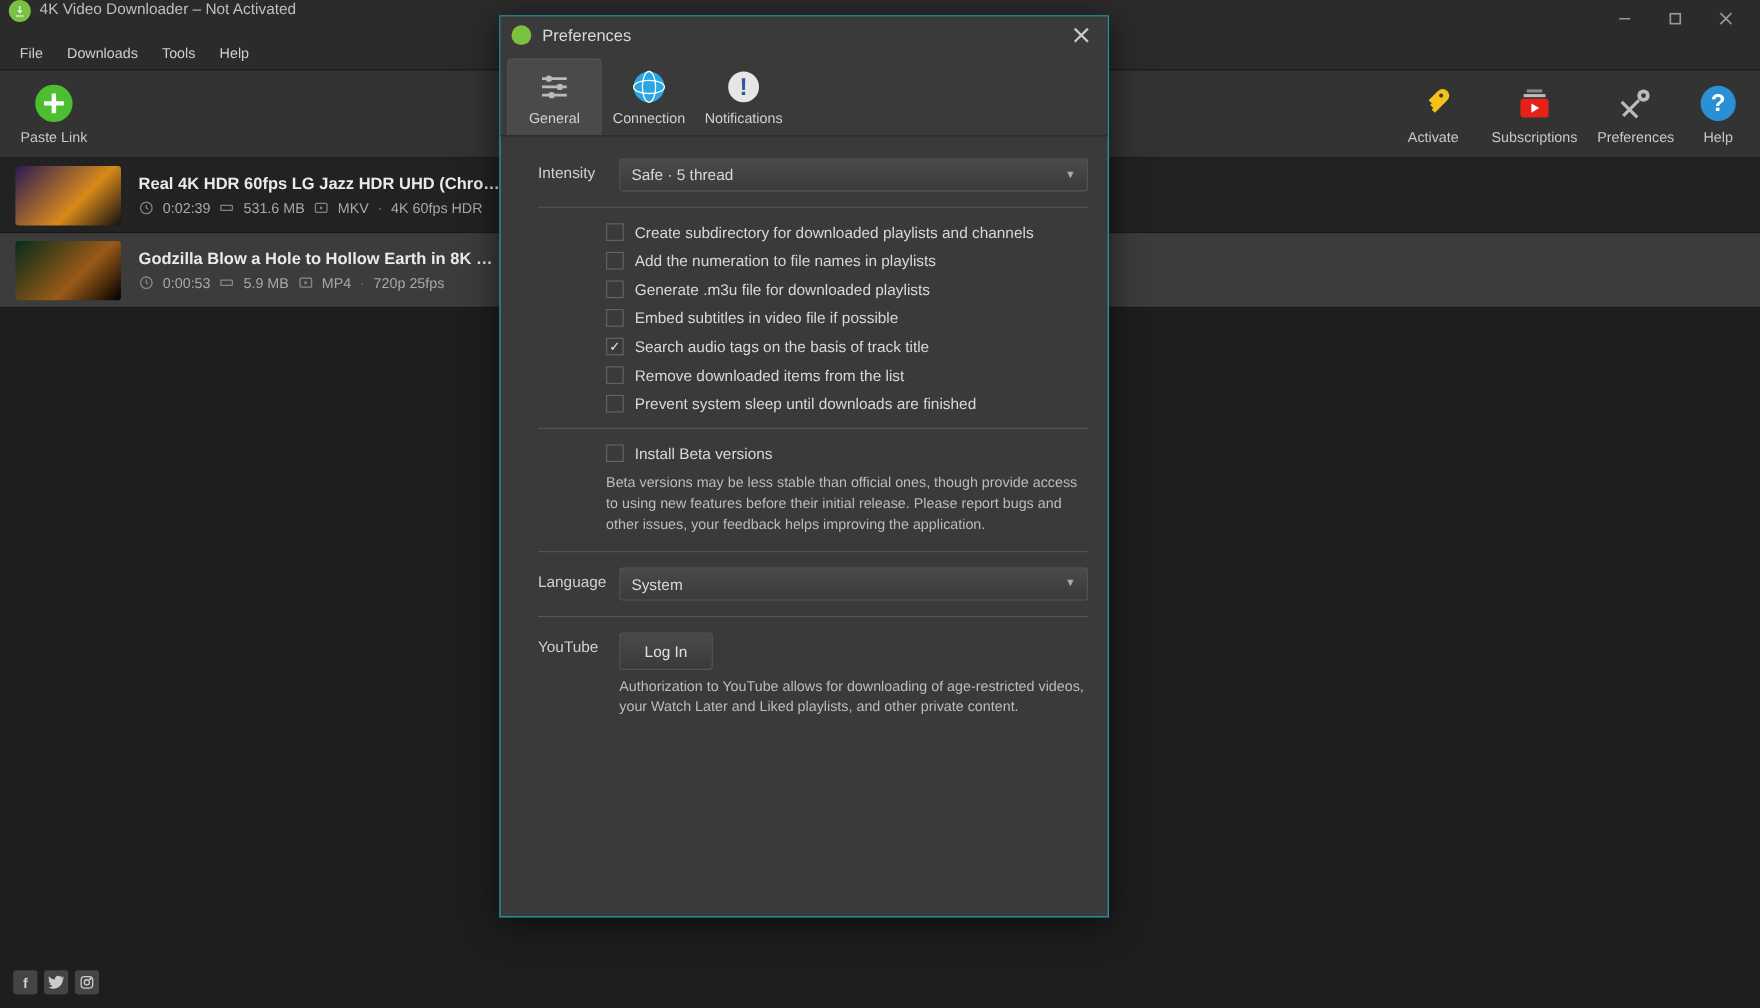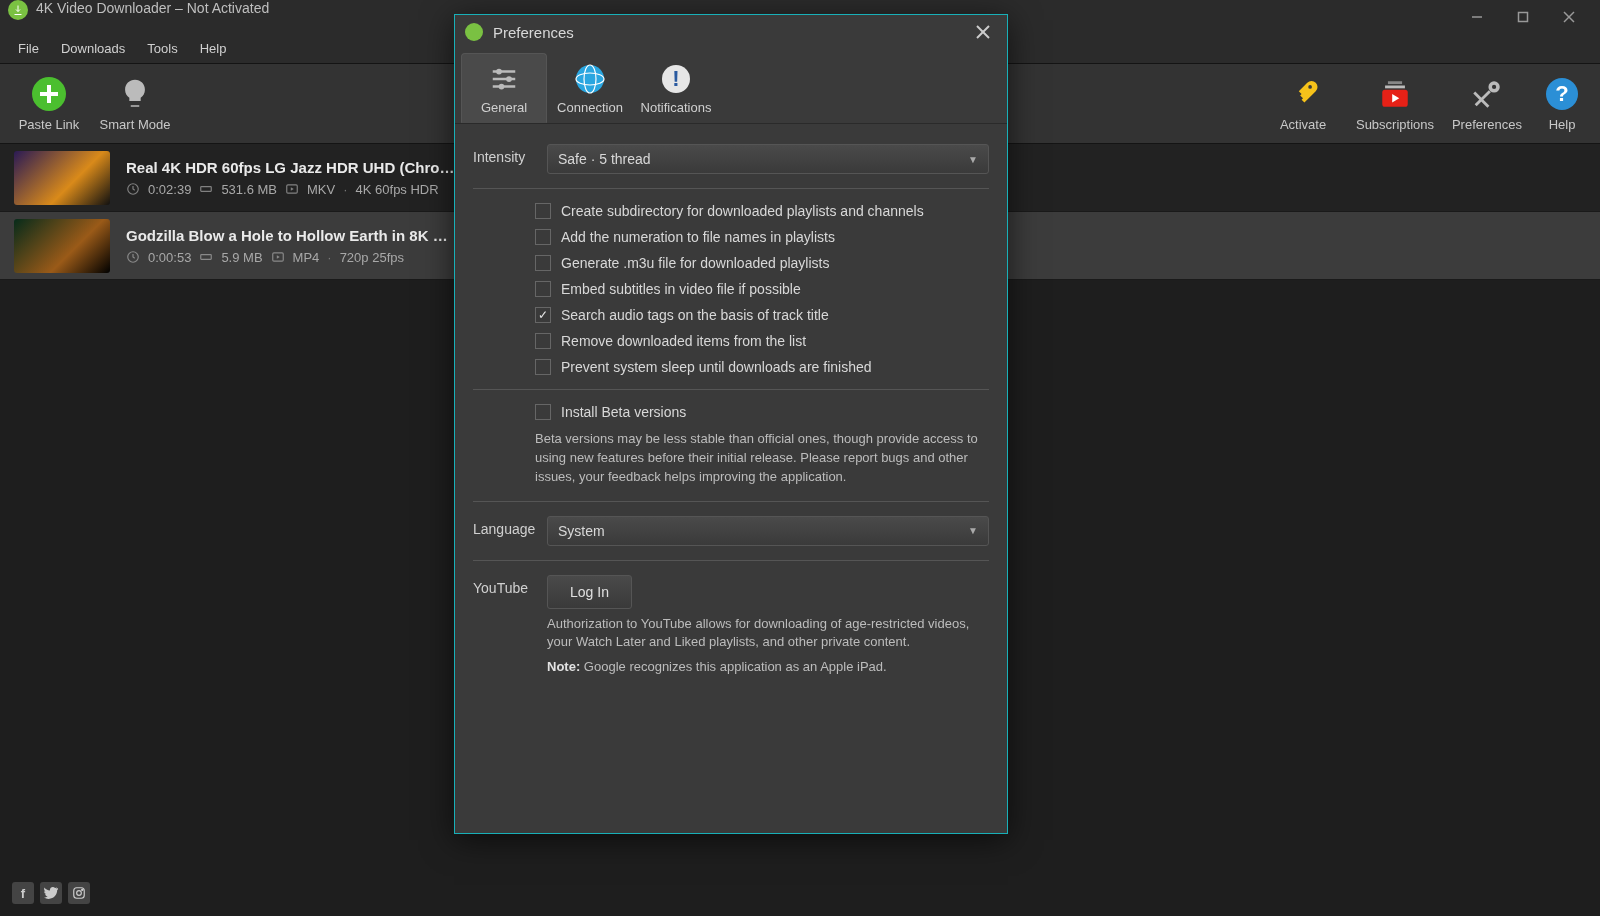--- a/index.html
+++ b/index.html
@@ -31,21 +31,21 @@
 .sep { color:#777; }
 
 .dialog { position:absolute; left:454px; top:14px; width:554px; height:820px; background:#3a3a3a; border:1px solid #18b0b8; box-shadow:0 6px 30px rgba(0,0,0,.6); display:flex; flex-direction:column; }
 .dlg-title { height:34px; background:#3a3a3a; display:flex; align-items:center; padding:0 10px; font-size:15px; color:#d8d8d8; }
 .dlg-title .logo { width:18px; height:18px; background:#7ac142; border-radius:50%; margin-right:10px; }
 .dlg-title .close { margin-left:auto; width:28px; height:28px; display:flex; align-items:center; justify-content:center; color:#ccc; font-size:16px; }
 .dlg-tabs { display:flex; gap:0; background:#3a3a3a; padding:4px 6px 0 6px; border-bottom:1px solid #2a2a2a; }
 .dlg-tab { width:86px; height:70px; display:flex; flex-direction:column; align-items:center; justify-content:center; font-size:13px; color:#d0d0d0; border:1px solid transparent; border-radius:4px 4px 0 0; }
 .dlg-tab.active { background:#4a4a4a; border-color:#555 #555 #4a4a4a #555; }
 .dlg-tab .ti { width:34px; height:34px; margin-bottom:4px; display:flex; align-items:center; justify-content:center; }
-.dlg-body { flex:1; overflow:auto; padding:10px 18px 20px 18px; font-size:14px; color:#d0d0d0; }
+.dlg-body { flex:1; overflow:auto; padding:10px 18px 20px 18px; font-size:14px; color:#d0d0d0;margin-left:16px; }
 .form-row { display:flex; align-items:flex-start; gap:12px; margin:10px 0; }
 .form-row .lab { width:62px; text-align:left; padding-top:5px; font-size:14px; }
 .form-row .field { flex:1; }
 .select { height:30px; background:linear-gradient(#4a4a4a,#3a3a3a); border:1px solid #555; border-radius:3px; display:flex; align-items:center; padding:0 10px; color:#d8d8d8; font-size:14px; position:relative; }
 .select .arrow { margin-left:auto; font-size:10px; color:#aaa; }
 .hint { font-size:13px; color:#bcbcbc; line-height:1.45; margin-top:6px; }
 .hr { border:0; border-top:1px solid #555; margin:14px 0; }
 .chk { display:flex; align-items:flex-end; gap:10px; margin:10px 0 10px 62px; font-size:14px; color:#d8d8d8; }
 .chk .box { width:16px; height:16px; background:#3a3a3a; border:1px solid #666; display:flex; align-items:center; justify-content:center; font-size:12px; color:#e6e6e6; }
 .btn { height:28px; padding:16px 22px; background:linear-gradient(#4a4a4a,#3a3a3a); border:1px solid #555; border-radius:3px; color:#e0e0e0; font-size:14px; display:inline-flex; align-items:center; }
@@ -96,28 +96,20 @@
 <div class="toolbar">
   <div class="tb-item">
     <span class="ico">
       <svg width="36" height="36">
           <circle cx="18" cy="18" r="17" fill="#4bbf2f"></circle>
           <line x1="18" y1="9" x2="18" y2="27" stroke="#fff" stroke-width="4"></line>
           <line x1="9" y1="18" x2="27" y2="18" stroke="#fff" stroke-width="4"></line>
         </svg>
     </span>
     <span>Paste Link</span>
-  </div>
-  <div class="tb-item">
-    <span class="ico">
-      <svg width="34" height="34" viewBox="0 0 24 24">
-          <path fill="#bbb" d="M9 21h6v-1H9v1zm3-19C8 2 5 5 5 9c0 2.4 1.2 4.5 3 5.7V17h8v-2.3c1.8-1.2 3-3.3 3-5.7 0-4-3-7-7-7z"></path>
-        </svg>
-    </span>
-    <span>Smart Mode</span>
   </div>
   <div class="tb-spacer"></div>
   <div class="tb-item">
     <span class="ico">
       <svg width="34" height="34" viewBox="0 0 24 24">
           <path fill="#f6c21a" d="M21 10l-8 8-2-2 1-1-2-2 1-1-2-2 6-6a4 4 0 116 6z"></path>
           <circle cx="17" cy="7" r="1.3" fill="#3a3a3a"></circle>
         </svg>
     </span>
     <span>Activate</span>
@@ -320,23 +312,20 @@
 
     <hr class="hr">
 
     <div class="form-row">
       <div class="lab">YouTube</div>
       <div class="field">
         <span class="btn">
           <span>Log In</span>
         </span>
         <div class="hint">Authorization to YouTube allows for downloading of age-restricted videos, your Watch Later and Liked playlists, and other private content.</div>
-        <div class="hint note">
-          <b>Note:</b> <span>Google recognizes this application as an Apple iPad.</span>
-        </div>
       </div>
     </div>
 
   </div>
 </div>
 
 <div class="social">
   <div>f</div>
   <div>
       <svg width="14" height="14" viewBox="0 0 24 24" fill="#ccc">

